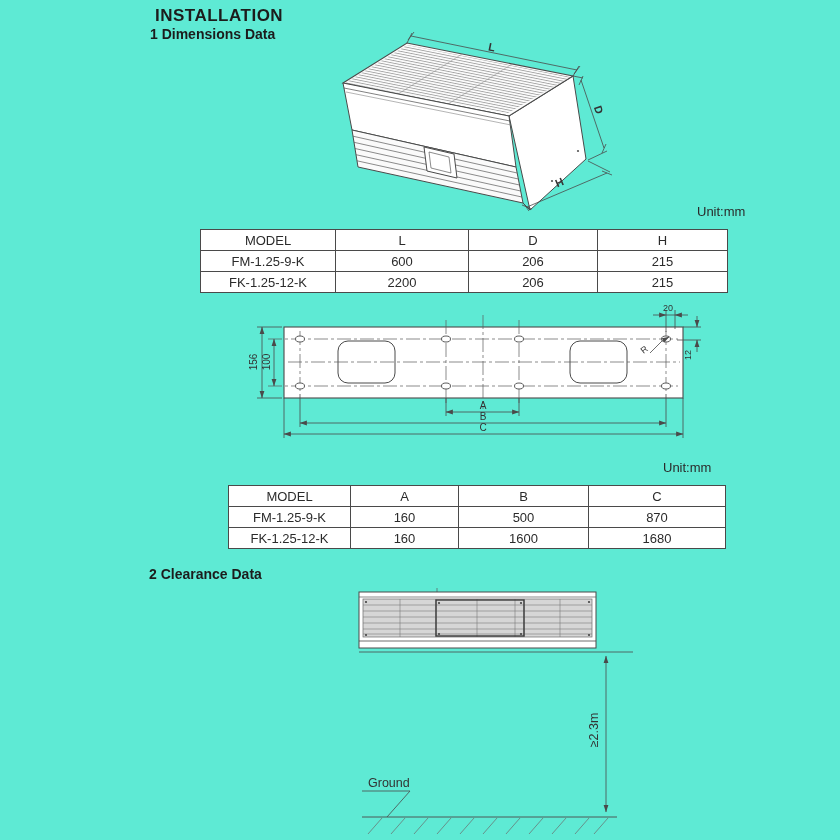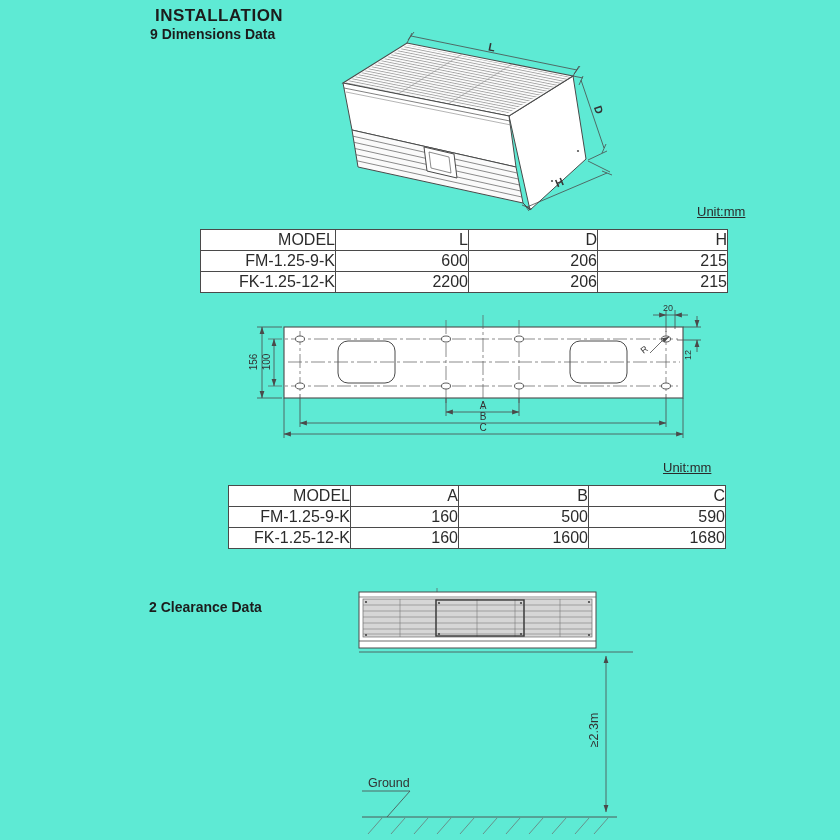--- a/index.html
+++ b/index.html
@@ -3,40 +3,40 @@
 <meta charset="utf-8">
 <style>
   html,body{margin:0;padding:0;background:#ffffff;}
   #canvas{
     position:relative;width:840px;height:840px;background:#5eead4;
     font-family:"Liberation Sans","DejaVu Sans",sans-serif;color:#1f1f1f;overflow:hidden;
   }
   .abs{position:absolute;}
   .title-main{font-size:17px;font-weight:bold;letter-spacing:.5px;color:#1c1c1c;}
   .title-sub{font-size:14px;font-weight:bold;color:#1c1c1c;}
-  .unit-label{font-size:13px;color:#2a2a2a;text-decoration:underline;}
+  .unit-label{font-size:13px;color:#2a2a2a;}
   table.spec{border-collapse:collapse;table-layout:fixed;background:#fff;}
   table.spec td,table.spec th{
-    border:1px solid #4a4a4a;font-size:16px;font-weight:normal;
-    text-align:right;vertical-align:middle;height:20px;padding:0;color:#2b2b2b;
+    border:1px solid #4a4a4a;font-size:13px;font-weight:normal;
+    text-align:center;vertical-align:middle;height:20px;padding:0;color:#2b2b2b;
     overflow:hidden;white-space:nowrap;
   }
   svg text{fill:#333333;font-family:"Liberation Sans","DejaVu Sans",sans-serif;}
   svg .dimtxt{font-size:10px;}
   svg .dimtxt-lg{font-size:11px;font-weight:bold;}
   svg .dimtxt-sm{font-size:9px;}
 </style>
 </head>
 <body>
 
 <div id="canvas">
 
   <div class="abs title-main" style="left:155px;top:6px;">INSTALLATION</div>
-  <div class="abs title-sub" style="left:150px;top:26px;">9 Dimensions Data</div>
-  <div class="abs title-sub" style="left:149px;top:599px;">2 Clearance Data</div>
+  <div class="abs title-sub" style="left:150px;top:26px;">1 Dimensions Data</div>
+  <div class="abs title-sub" style="left:149px;top:566px;">2 Clearance Data</div>
   <div class="abs unit-label" style="left:697px;top:204px;">Unit:mm</div>
   <div class="abs unit-label" style="left:663px;top:460px;">Unit:mm</div>
 
   <svg class="abs" style="left:330px;top:25px;" width="300" height="205" viewBox="330 25 300 205">
     <defs>
       <pattern id="slats" patternUnits="userSpaceOnUse" width="6" height="2.6" patternTransform="rotate(11.3)">
         <line x1="0" y1="0.5" x2="6" y2="0.5" stroke="#5e5e5e" stroke-width="0.55"></line>
       </pattern>
     </defs>
 
@@ -223,21 +223,21 @@
         <tr>
       <th>MODEL</th>
       <th>A</th>
       <th>B</th>
       <th>C</th>
     </tr>
     <tr>
       <td>FM-1.25-9-K</td>
       <td>160</td>
       <td>500</td>
-      <td>590</td>
+      <td>870</td>
     </tr>
     <tr>
       <td>FK-1.25-12-K</td>
       <td>160</td>
       <td>1600</td>
       <td>1680</td>
     </tr>
   </tbody>
     </table>
 

